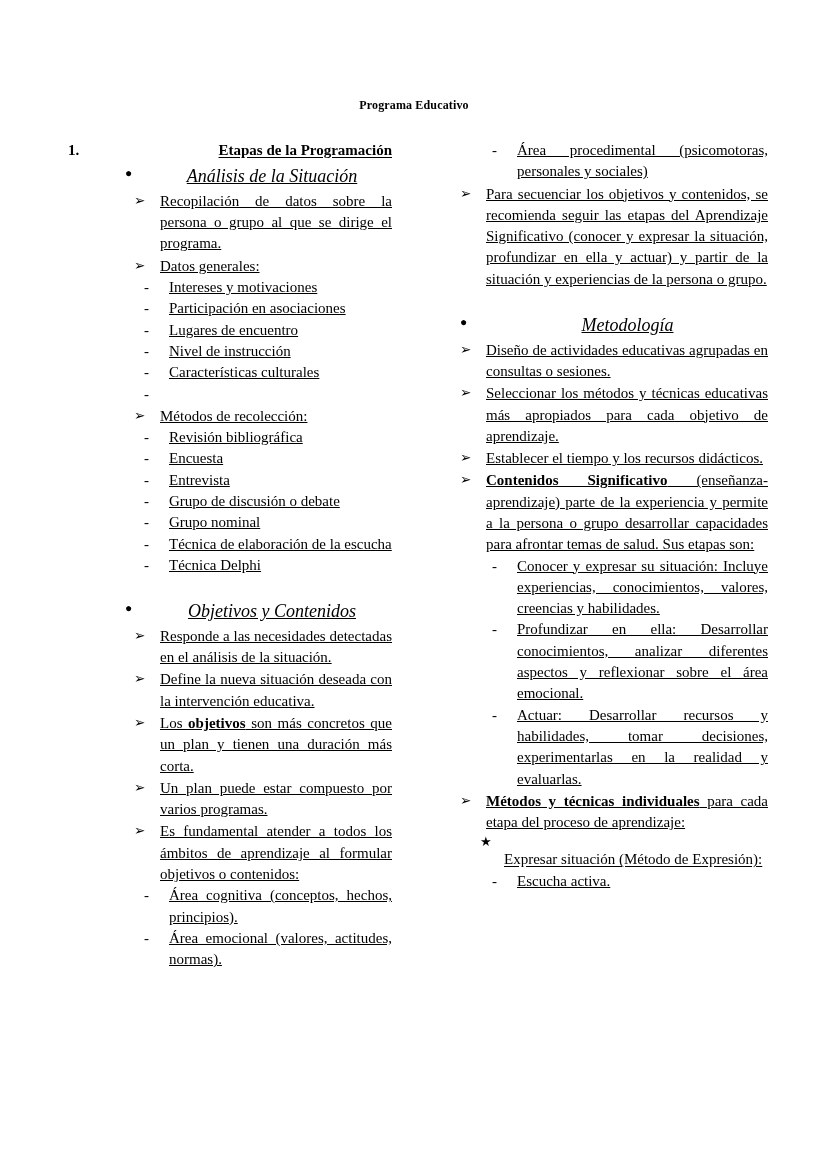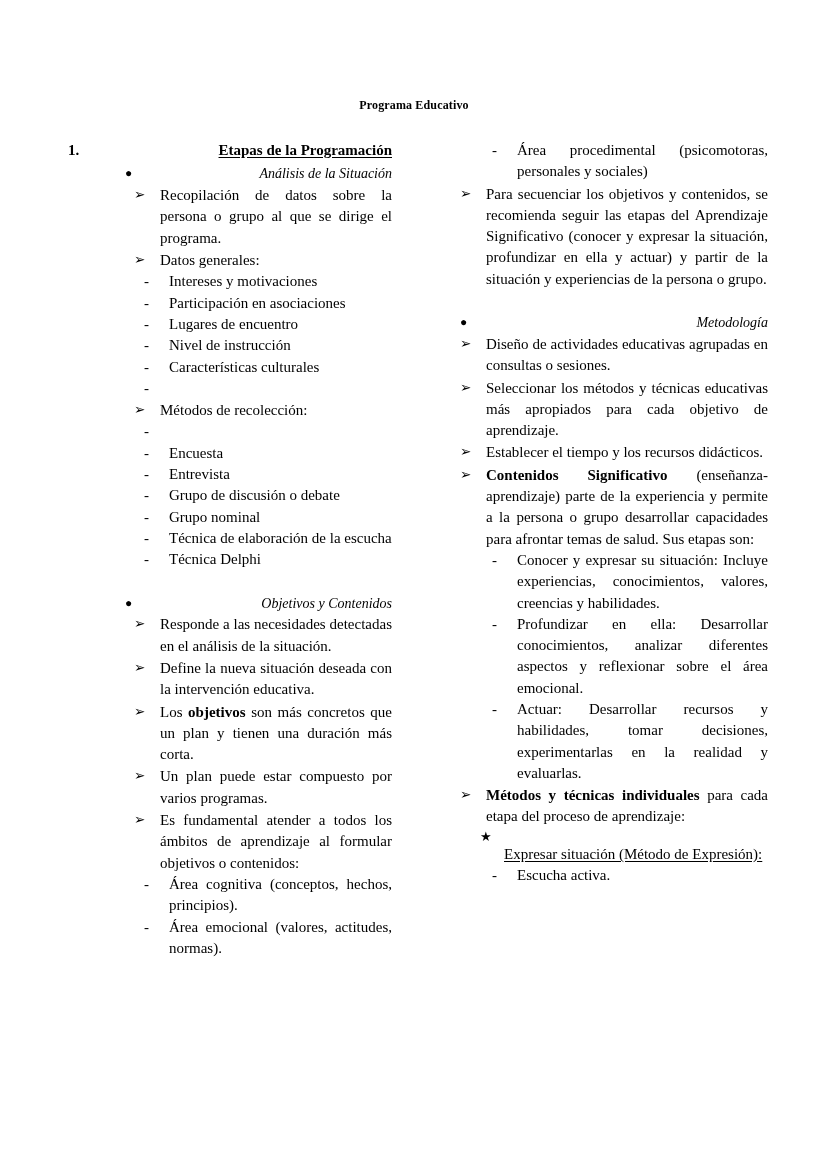--- a/index.html
+++ b/index.html
@@ -70,20 +70,21 @@
   .marker {
     flex: 0 0 auto;
     text-align: left;
     white-space: pre;
   }
   .content {
     flex: 1 1 auto;
     text-align: justify;
     text-justify: inter-word;
     hyphens: none;
+    text-decoration: underline;
   }
   .content.nojust { text-align: left; }
 
   
   .lvl-num { margin-top: 0; }
   .lvl-num .marker { width: 30px; font-weight: bold; font-size: 15px; }
   .lvl-num .content {
     font-weight: bold;
     text-decoration: underline;
     text-underline-offset: 2px;
@@ -93,22 +94,22 @@
   
   .lvl-dot { margin-top: 3px; }
   .lvl-dot .marker {
     width: 27px;
     padding-left: 57px;
     font-size: 12px;
     line-height: 1.62;
   }
   .lvl-dot .content {
     font-style: italic;
-    text-align: right;
-    font-size: 14px;
+    text-align: center;
+    font-size: 18px;
   }
 
   
   .lvl-arrow { margin-top: 1px; }
   .lvl-arrow .marker {
     width: 26px;
     padding-left: 66px;
     font-size: 13.5px;
     line-height: 1.52;
   }
@@ -198,20 +199,21 @@
       <div class="row lvl-dash">
         <span class="marker">-</span>
       </div>
 
       <div class="row lvl-arrow">
         <span class="marker">➢</span>
         <span class="content nojust">Métodos de recolección:</span>
       </div>
       <div class="row lvl-dash">
         <span class="marker">-</span>
+        <span class="content nojust">Revisión bibliográfica</span>
       </div>
       <div class="row lvl-dash">
         <span class="marker">-</span>
         <span class="content nojust">Encuesta</span>
       </div>
       <div class="row lvl-dash">
         <span class="marker">-</span>
         <span class="content nojust">Entrevista</span>
       </div>
       <div class="row lvl-dash">

